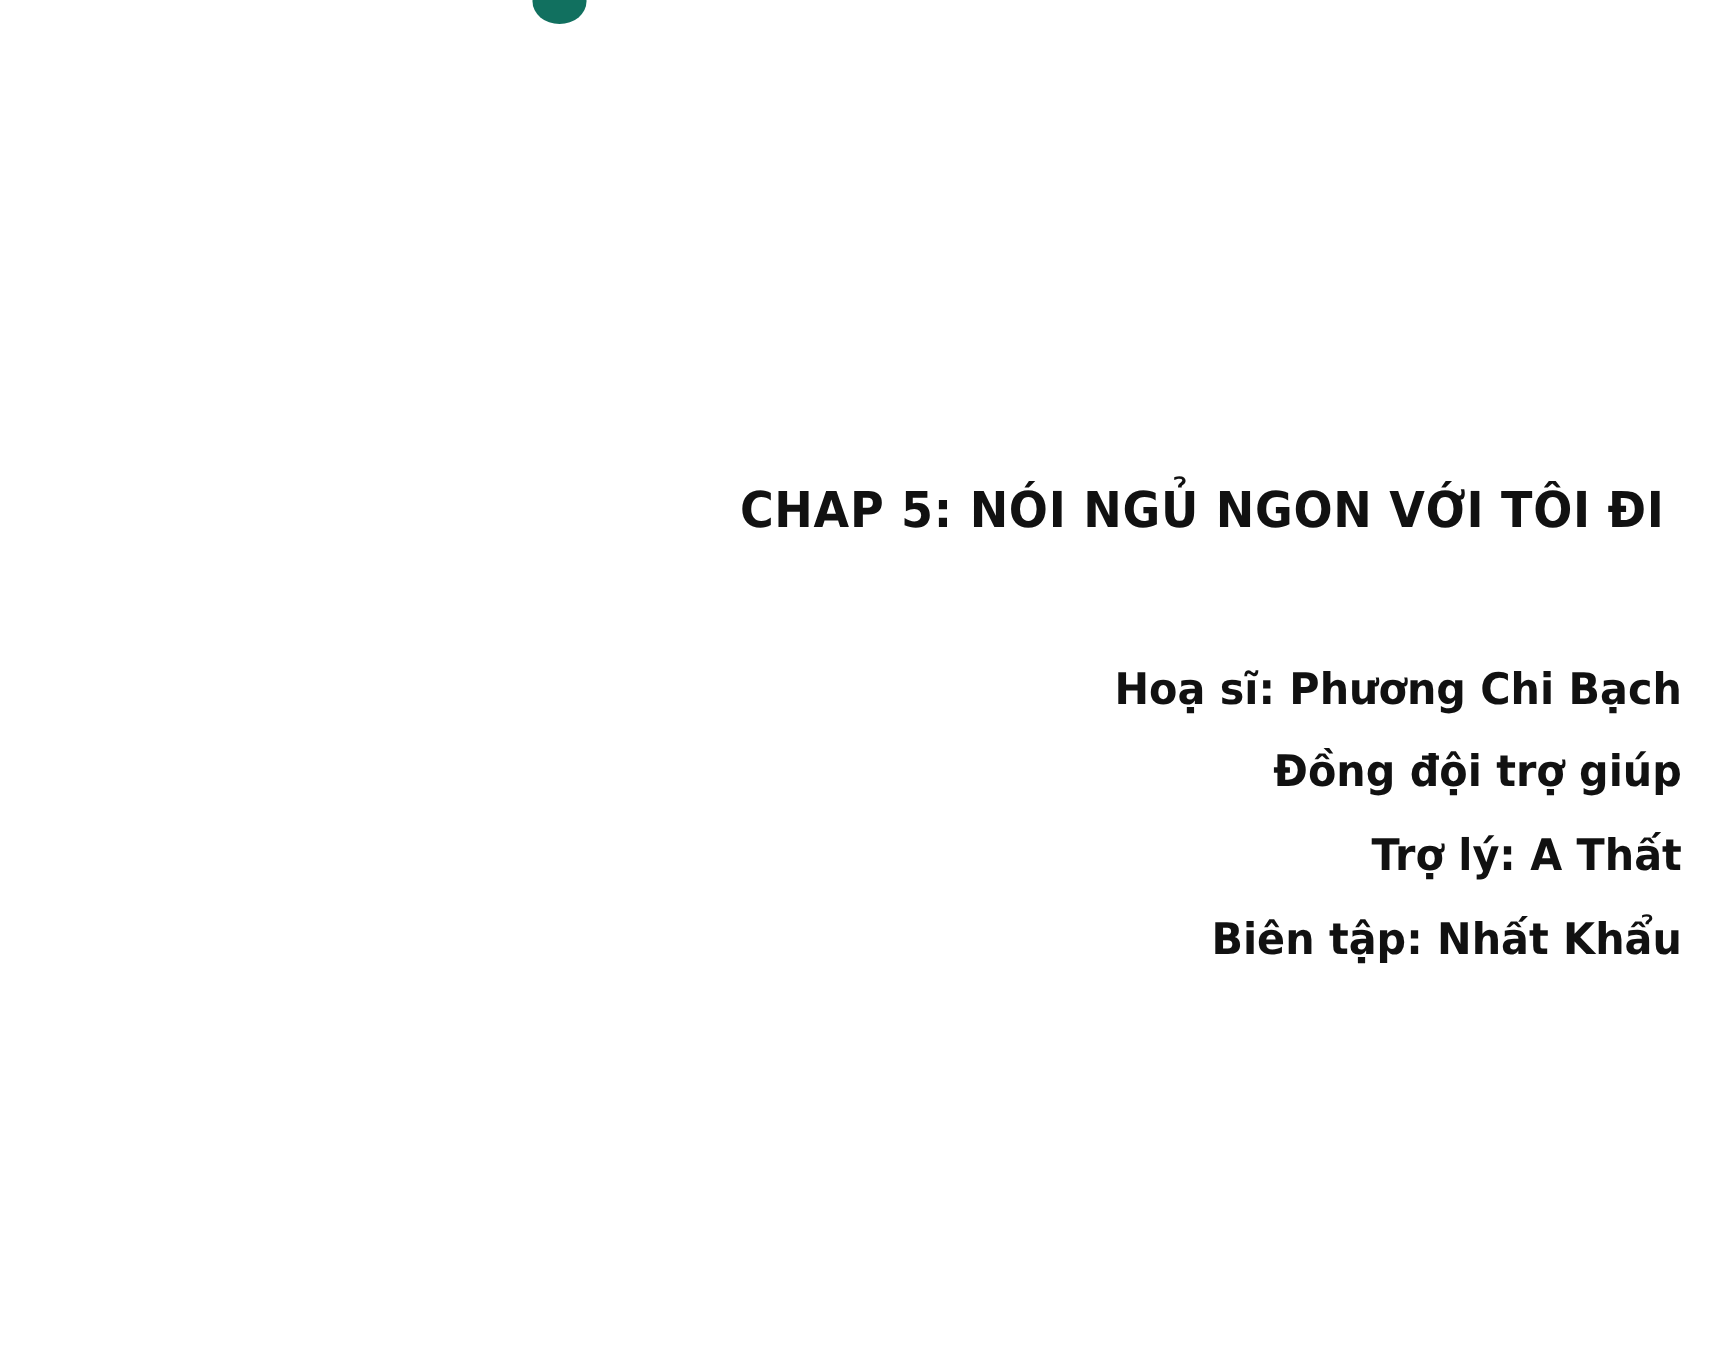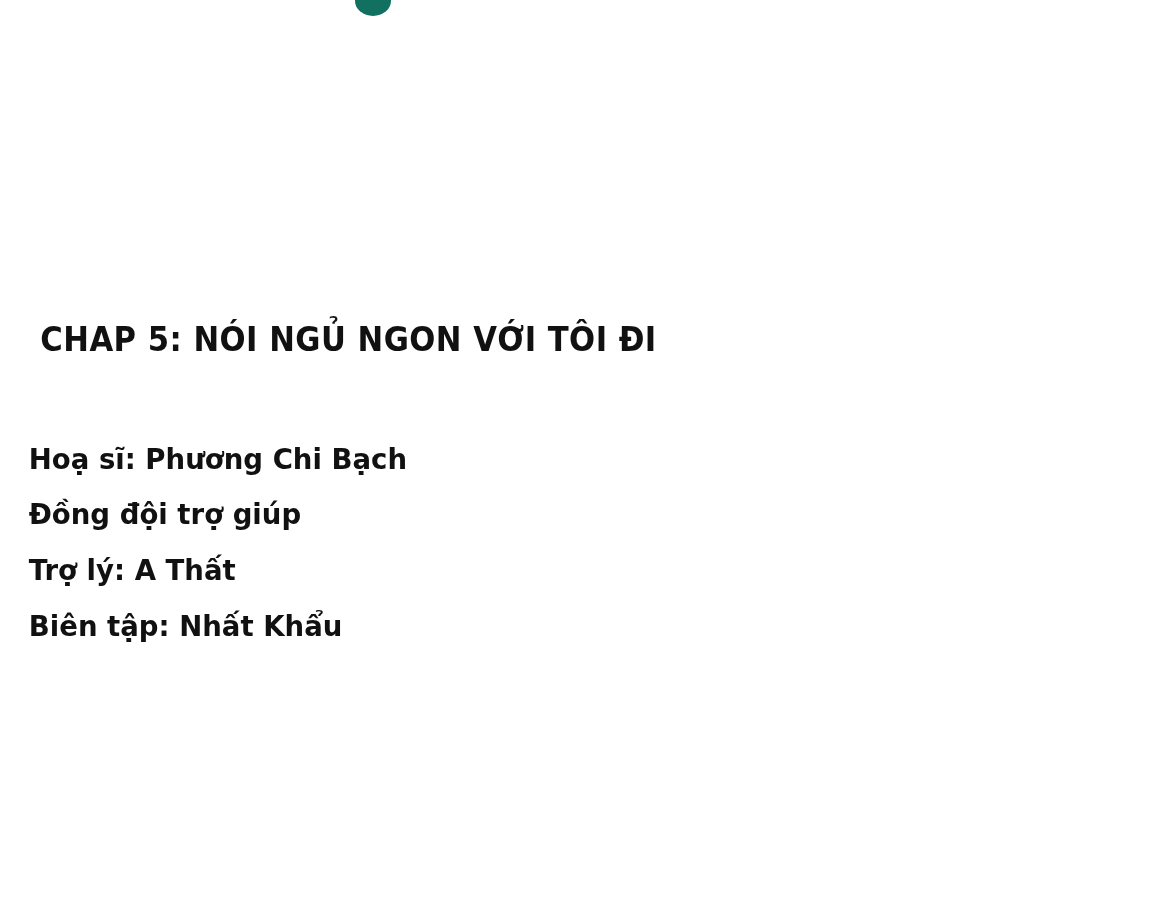--- a/index.html
+++ b/index.html
@@ -31,21 +31,21 @@
     height: 30px;
     background: #11705f;
     border-radius: 0 0 50% 50%;
   }
 
   .credits-block {
     position: absolute;
     top: 320px;
     left: 0;
     width: 1150px;
-    text-align: left;
+    text-align: right;
   }
 
   .chapter-title {
     font-family: "DejaVu Sans", sans-serif;
     font-weight: 700;
     font-size: 33px;
     letter-spacing: 0.5px;
     color: #111111;
     line-height: 1.2;
     margin: 0 0 72px 0;

